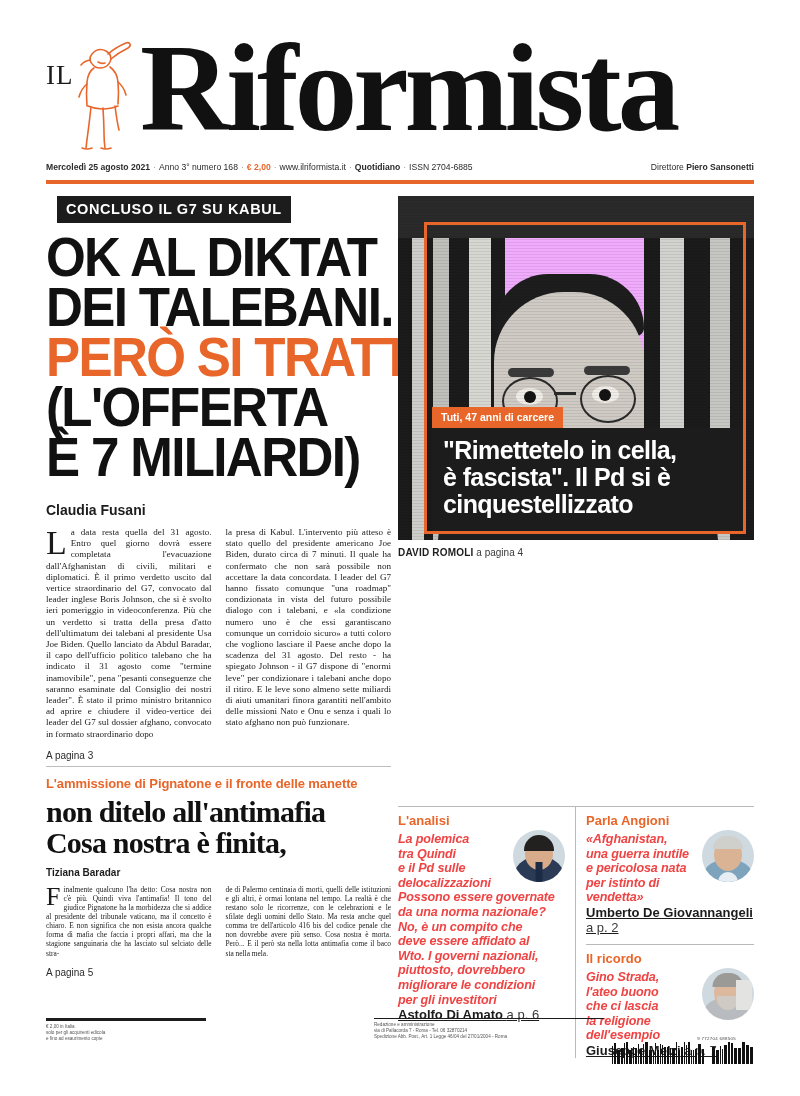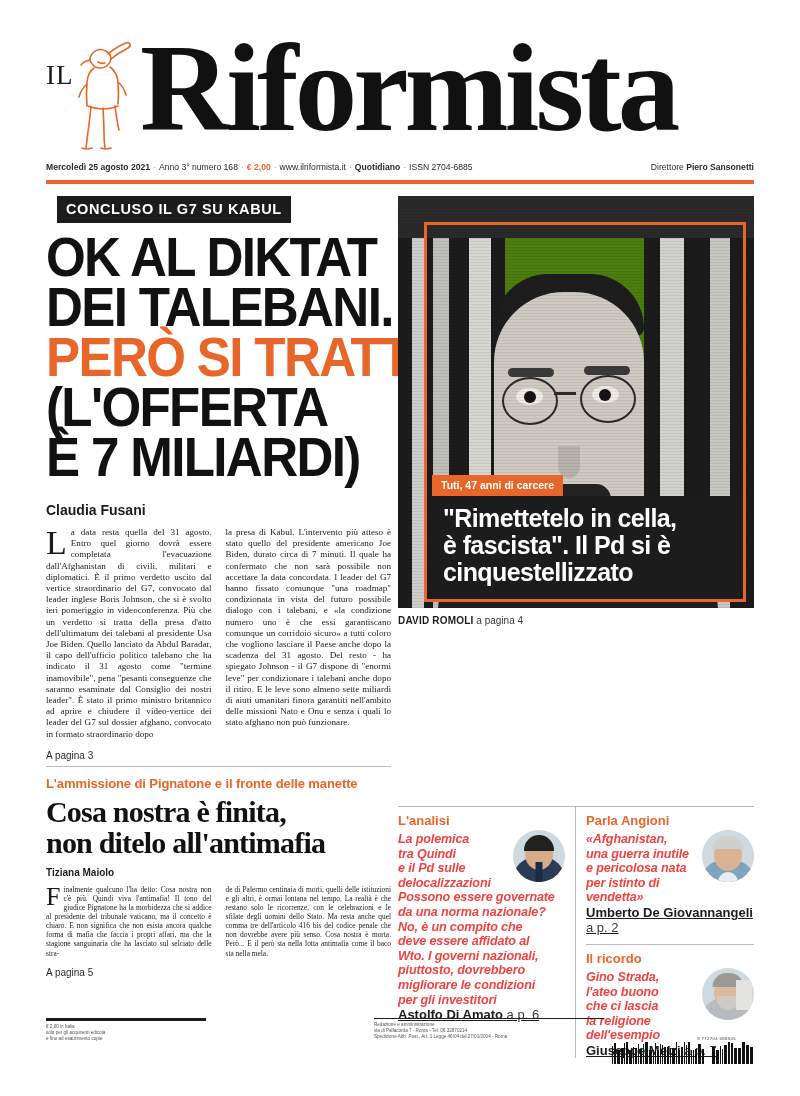--- a/index.html
+++ b/index.html
@@ -149,22 +149,22 @@
     padding:1px 3px 0 0;color:#1a1a1a;
   }
   .topage2{
     margin-top:9px;
     font-size:10px;color:#2b2b2b;
   }
 
   
   .photo-box{
     position:relative;
-    width:356px;height:412px;
-    background:#4d7c0f;
+    width:356px;height:344px;
+    background:#f0abfc;
     overflow:hidden;
   }
   .photo-frame{
     position:absolute;left:26px;top:26px;right:8px;bottom:6px;
     border:3px solid #e8662a;
     pointer-events:none;z-index:4;
   }
   .ph-bars{position:absolute;inset:0;}
   .ph-bar{position:absolute;top:0;bottom:0;background:#d9d9d6;}
   .ph-gap{position:absolute;top:0;bottom:0;background:#1b1b1b;}
@@ -354,25 +354,25 @@
     <div class="artbody">
       <p><span class="dropcap">L</span><span>a data resta quella del 31 agosto. Entro quel giorno dovrà essere completata l'evacuazione dall'Afghanistan di civili, militari e diplomatici. È il primo verdetto uscito dal vertice straordinario del G7, convocato dal leader inglese Boris Johnson, che si è svolto ieri pomeriggio in videoconferenza. Più che un verdetto si tratta della presa d'atto dell'ultimatum dei talebani al presidente Usa Joe Biden. Quello lanciato da Abdul Baradar, il capo dell'ufficio politico talebano che ha indicato il 31 agosto come "termine inamovibile", pena "pesanti conseguenze che saranno esaminate dal Consiglio dei nostri leader". È stato il primo ministro britannico ad aprire e chiudere il video-vertice dei leader del G7 sul dossier afghano, convocato in formato straordinario dopo</span></p>
       <p><span>la presa di Kabul. L'intervento più atteso è stato quello del presidente americano Joe Biden, durato circa di 7 minuti. Il quale ha confermato che non sarà possibile non accettare la data concordata. I leader del G7 hanno fissato comunque "una roadmap" condizionata in vista del futuro possibile dialogo con i talebani, e «la condizione numero uno è che essi garantiscano comunque un corridoio sicuro» a tutti coloro che vogliono lasciare il Paese anche dopo la scadenza del 31 agosto. Del resto - ha spiegato Johnson - il G7 dispone di "enormi leve" per condizionare i talebani anche dopo il ritiro. E le leve sono almeno sette miliardi di aiuti umanitari finora garantiti nell'ambito delle missioni Nato e Onu e senza i quali lo stato afghano non può funzionare.</span></p>
     </div>
 
     <div class="topage">A pagina 3</div>
 
     <div class="sub-kicker">L'ammissione di Pignatone e il fronte delle manette</div>
 
     <div class="sub-headline">
+      <span>non ditelo all'antimafia</span>
       <span>Cosa nostra è finita,</span>
-      <span>non ditelo all'antimafia</span>
-    </div>
-
-    <div class="sub-byline">Tiziana Maiolo</div>
+    </div>
+
+    <div class="sub-byline">Tiziana Baradar</div>
 
     <div class="artbody2">
       <p><span class="dropcap2">F</span><span>inalmente qualcuno l'ha detto: Cosa nostra non c'è più. Quindi viva l'antimafia! Il tono del giudice Pignatone ha la morbidezza che si addice al presidente del tribunale vaticano, ma il concetto è chiaro. E non significa che non esista ancora qualche forma di mafia che faccia i propri affari, ma che la stagione sanguinaria che ha lasciato sul selciato delle stra-</span></p>
       <p><span>de di Palermo centinaia di morti, quelli delle istituzioni e gli altri, è ormai lontana nel tempo. La realtà è che restano solo le ricorrenze, con le celebrazioni e le sfilate degli uomini dello Stato. Ma resta anche quel comma tre dell'articolo 416 bis del codice penale che non dovrebbe avere più senso. Cosa nostra è morta. Però... E il però sta nella lotta antimafia come il baco sta nella mela.</span></p>
     </div>
 
     <div class="topage2">A pagina 5</div>
   </div>
 
   <div class="right-col">

